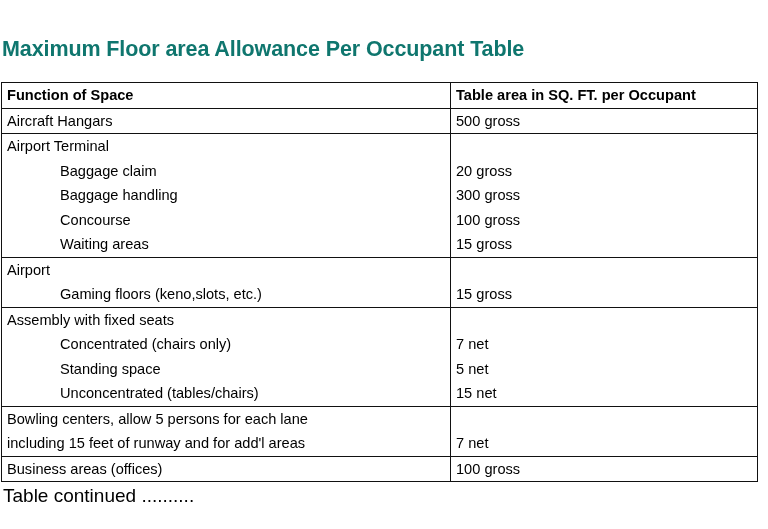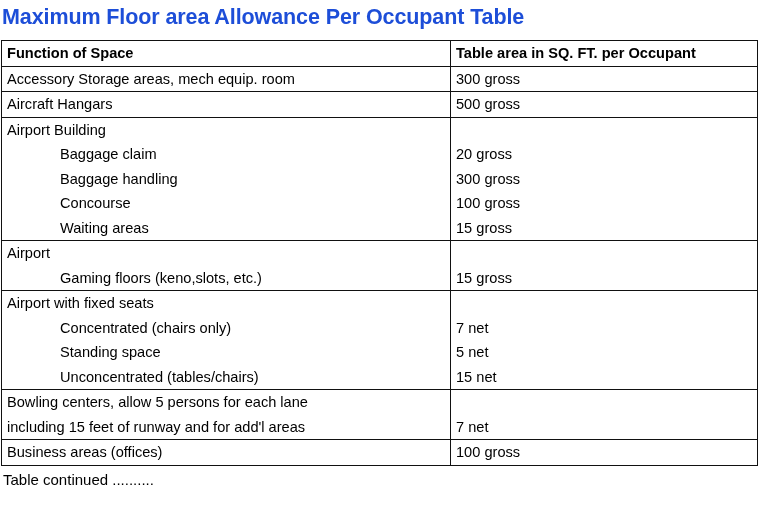--- a/index.html
+++ b/index.html
@@ -21,27 +21,28 @@
     box-sizing: border-box;
     padding: 0;
   }
   .doc-title {
     font-size: 21.5px;
     font-weight: bold;
     letter-spacing: -0.1px;
     line-height: 30px;
     padding: 2px 0 2px 2px;
     white-space: nowrap;
-    color: #1d4ed8;
+    color: #0f766e;
+    margin-top: 32px;
   }
   table.alw {
     border-collapse: collapse;
     table-layout: fixed;
     width: 756px;
-    margin: 6px 0 0 1px;
+    margin: 16px 0 0 1px;
     font-size: 14.6px;
     line-height: 24.5px;
   }
   table.alw col.c1 { width: 449px; }
   table.alw col.c2 { width: 307px; }
 
   table.alw td, table.alw th {
     border: 1.6px solid #111111;
     padding: 0 0 0 5px;
     vertical-align: top;
@@ -67,21 +68,21 @@
     padding-left: 0;
   }
   .blankline {
     display: block;
     height: 24.5px;
   }
   .valline {
     display: block;
   }
   .cont-note {
-    font-size: 15px;
+    font-size: 19px;
     line-height: 24px;
     padding: 2px 0 0 3px;
     white-space: nowrap;
   }
 </style>
 </head>
 <body>
 
 <div class="page">
 
@@ -93,34 +94,30 @@
         <col class="c2">
       </colgroup>
     <thead>
       <tr>
         <th>Function of Space</th>
         <th>Table area in SQ. FT. per Occupant</th>
       </tr>
     </thead>
     <tbody>
 
-      <tr>
-        <td>Accessory Storage areas, mech equip. room</td>
-        <td>300 gross</td>
-      </tr>
 
 
       <tr>
         <td>Aircraft Hangars</td>
         <td>500 gross</td>
       </tr>
 
       <tr>
         <td class="grp-cell">
-          <span class="lead">Airport Building</span>
+          <span class="lead">Airport Terminal</span>
           <span class="sub">Baggage claim</span>
           <span class="sub">Baggage handling</span>
           <span class="sub">Concourse</span>
           <span class="sub">Waiting areas</span>
         </td>
         <td class="grp-cell">
           <span class="blankline"></span>
           <span class="valline">20 gross</span>
           <span class="valline">300 gross</span>
           <span class="valline">100 gross</span>
@@ -134,21 +131,21 @@
           <span class="sub">Gaming floors (keno,slots, etc.)</span>
         </td>
         <td class="grp-cell">
           <span class="blankline"></span>
           <span class="valline">15 gross</span>
         </td>
       </tr>
 
       <tr>
         <td class="grp-cell">
-          <span class="lead">Airport with fixed seats</span>
+          <span class="lead">Assembly with fixed seats</span>
           <span class="sub">Concentrated (chairs only)</span>
           <span class="sub">Standing space</span>
           <span class="sub">Unconcentrated (tables/chairs)</span>
         </td>
         <td class="grp-cell">
           <span class="blankline"></span>
           <span class="valline">7 net</span>
           <span class="valline">5 net</span>
           <span class="valline">15 net</span>
         </td>

